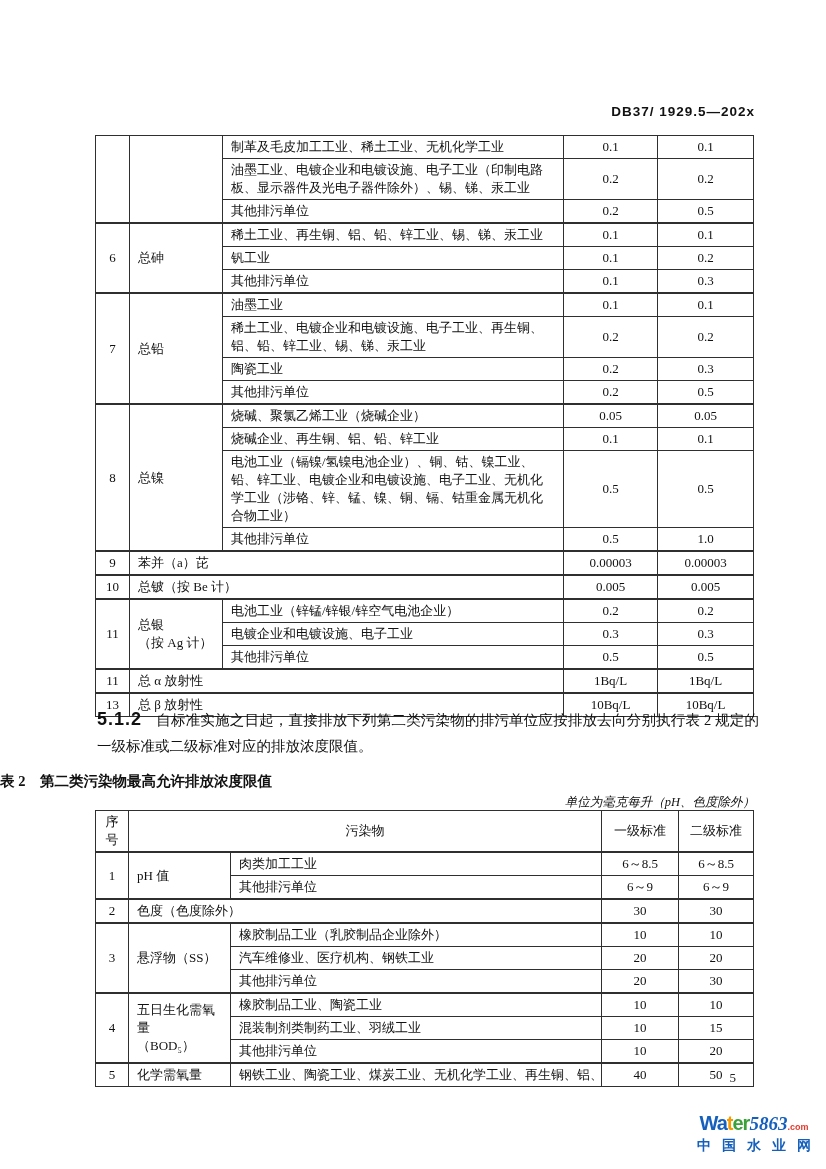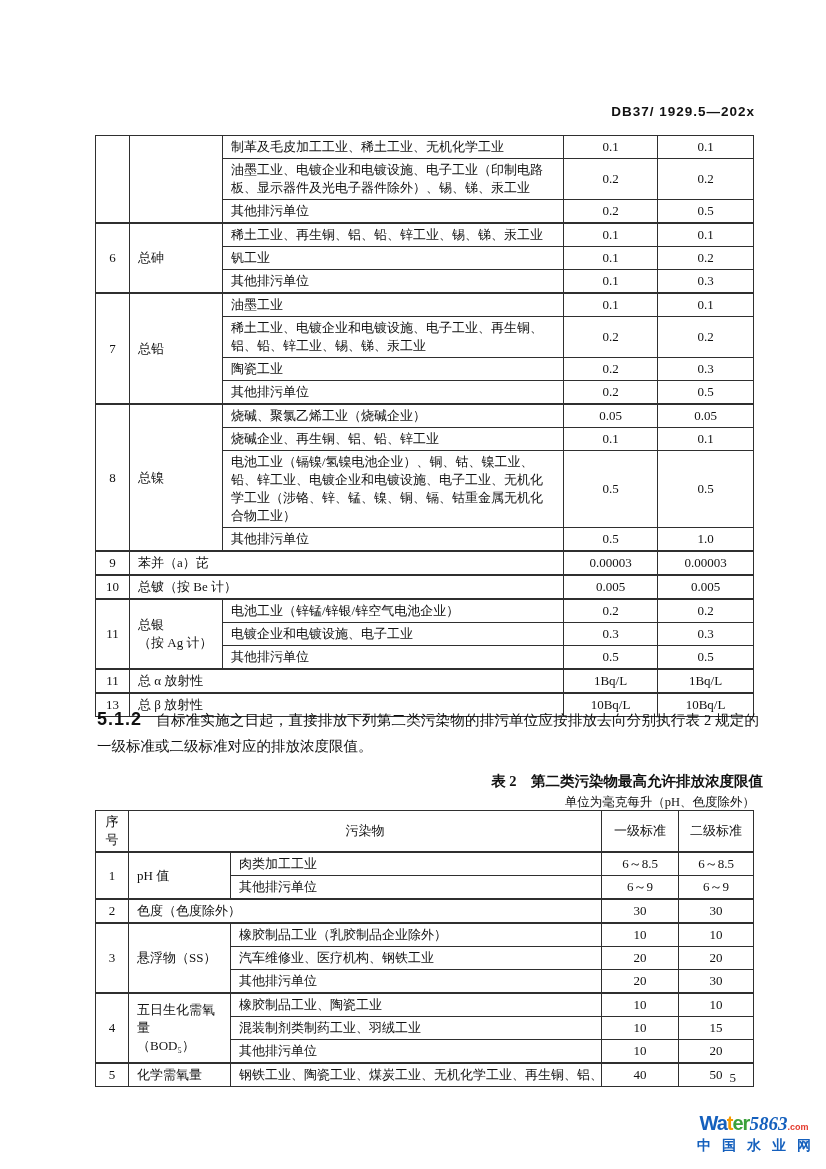--- a/index.html
+++ b/index.html
@@ -40,25 +40,25 @@
   td.c-ind{text-align:left;}
   #table2 td.c-ind{white-space:nowrap;overflow:hidden;}
   td.c-g{text-align:center;padding:2px 2px;}
   .clause{
     position:absolute;left:97px;top:706px;width:662px;margin:0;
     font-size:14.5px;line-height:26px;text-align:justify;color:#111;
   }
   .clause b{font-family:"Liberation Sans","DejaVu Sans",sans-serif;font-size:18px;margin-right:14px;letter-spacing:1px;}
   .table-title{
     position:absolute;left:0;top:772px;width:763px;
-    text-align:right;font-weight:bold;font-size:14.5px;color:#111;
+    text-align:left;font-weight:bold;font-size:14.5px;color:#111;
   }
   .unit-note{
     position:absolute;top:794px;right:71px;
-    font-size:12.5px;color:#111;
+    font-size:12.5px;color:#111;font-style:italic;
   }
   .page-number{
     position:absolute;top:1070px;right:90px;
     font-size:13px;color:#222;
   }
   .logo{
     position:absolute;top:1112px;right:6px;width:132px;
     text-align:center;line-height:1.1;
     font-family:"Liberation Sans","DejaVu Sans",sans-serif;
   }

